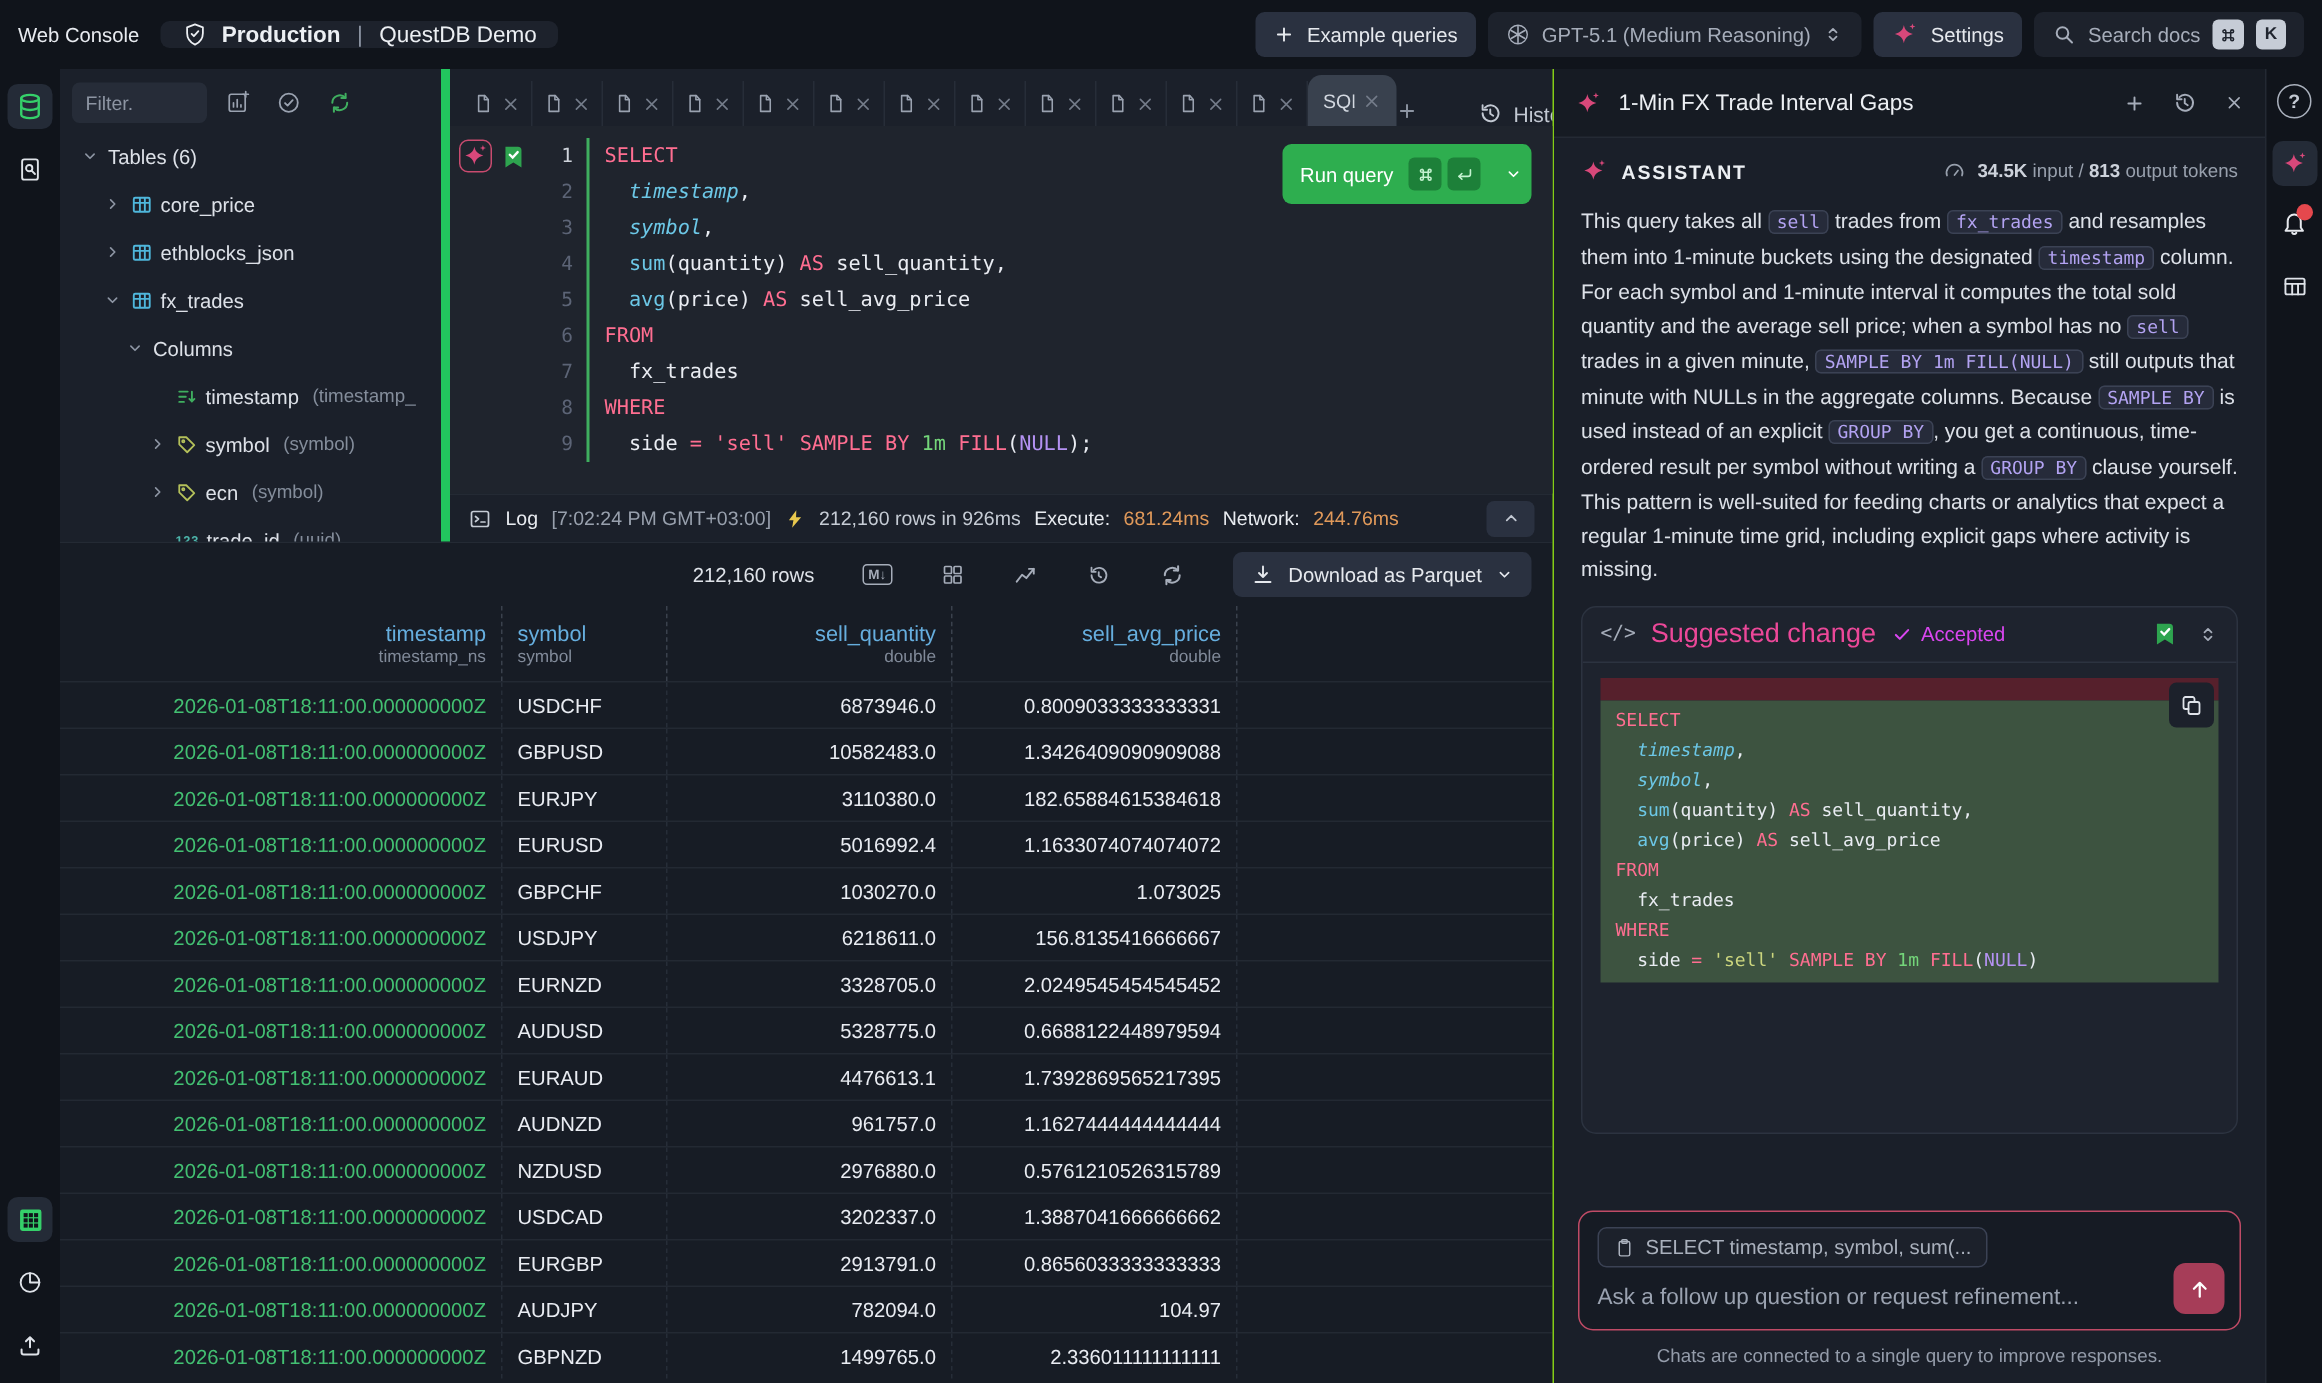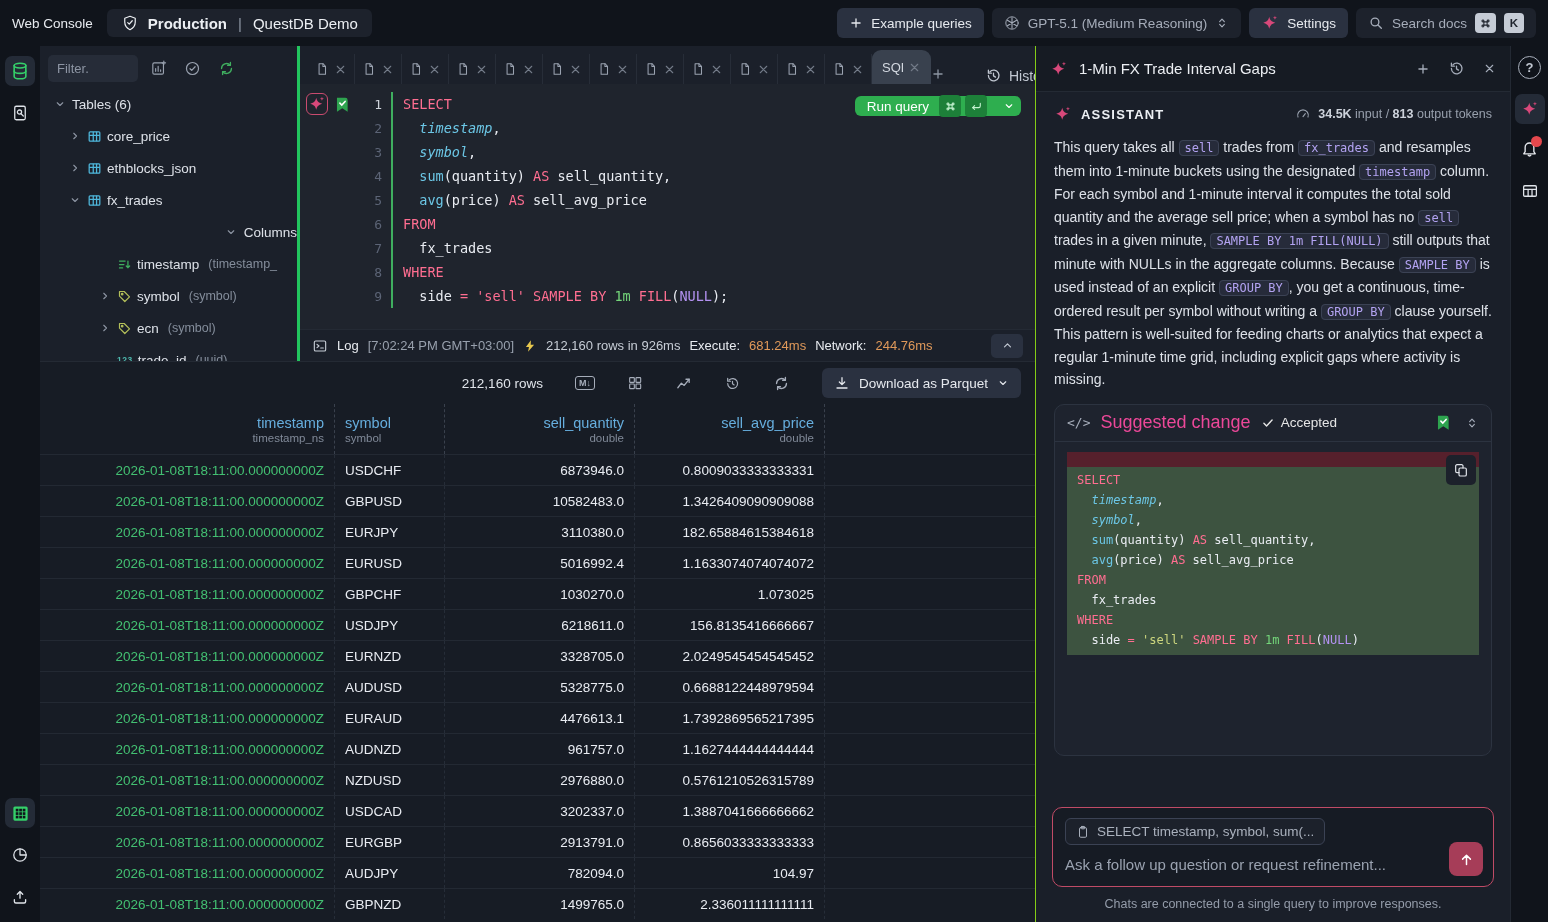--- a/index.html
+++ b/index.html
@@ -5,42 +5,42 @@
   *{box-sizing:border-box;margin:0;padding:0}
   html,body{width:1548px;height:922px;overflow:hidden;background:#171c25;color:#dfe3e9;
     font-family:"Liberation Sans",sans-serif;font-size:13px}
   .ico{display:inline-flex;align-items:center;justify-content:center;line-height:0}
   .ico svg{display:block}
   .app{display:flex;flex-direction:column;height:100%}
 
   
   .topbar{flex:0 0 46px;background:#10141b;display:flex;align-items:center;gap:14px;padding:0 12px}
   .wc-title{font-size:13.5px;color:#e8ebf0}
-  .env-pill{background:#1d222c;border-radius:6px;height:28px;display:flex;align-items:center;gap:9px;padding:0 14px;font-size:15px;color:#eceff3}
+  .env-pill{background:#1d222c;border-radius:6px;height:18px;display:flex;align-items:center;gap:9px;padding:0 14px;font-size:15px;color:#eceff3}
   .env-pill .sep{color:#8d95a3;margin:0 2px}
   .env-name{font-weight:700}
   .tb-right{margin-left:auto;display:flex;align-items:center;gap:8px}
   .btn{height:30px;border-radius:6px;display:flex;align-items:center;gap:8px;padding:0 12px;background:#2a3140;font-size:13.5px;color:#e6e9ee;cursor:pointer}
   .btn.ghost{background:#1d222c;color:#a6adba}
   .kbd{background:#c6ccd6;color:#20252f;border-radius:4px;min-width:20px;height:20px;display:inline-flex;align-items:center;justify-content:center;padding:0 4px;font-size:11.5px;font-weight:700}
   .kbd .ico svg{stroke:#20252f}
 
   
   .shell{flex:1;display:flex;min-height:0}
   .rail{background:#10141b;display:flex;flex-direction:column;align-items:center}
   .rail-left{width:40px;padding:10px 0;gap:12px}
   .rail-right{width:38px;border-left:1px solid #232933;padding:10px 0;gap:15px}
   .rail .spacer{flex:1}
   .rail-btn{width:30px;height:30px;border-radius:7px;display:grid;place-items:center;cursor:pointer}
   .rail-btn.active{background:#242b37}
   .main{width:995px;display:flex;flex-direction:column;min-width:0}
   .upper{height:316px;display:flex;border-bottom:1px solid #242a34}
 
   
-  .sidebar{width:260px;background:#1b202a;border-right:3px solid #22c55e;overflow:hidden;display:flex;flex-direction:column}
+  .sidebar{width:260px;background:#1b202a;border-right:6px solid #22c55e;overflow:hidden;display:flex;flex-direction:column}
   .sb-tools{display:flex;align-items:center;gap:6px;padding:9px 8px 6px 8px}
   .filter{width:90px;height:27px;background:#262c38;border:none;border-radius:5px;color:#e8ebf0;padding:0 9px;font-size:13px;outline:none}
   .filter::placeholder{color:#8d95a3}
   .sb-ico{width:28px;height:26px;display:grid;place-items:center;color:#9aa2b0;cursor:pointer}
   .tree{flex:1}
   .trow2{height:32px;display:flex;align-items:center;gap:5px;font-size:13.5px;color:#dde1e8;cursor:pointer;white-space:nowrap}
   .trow2 .chev{width:15px;display:grid;place-items:center;color:#8d95a3}
   .trow2 .typ{color:#848d9b;font-size:12.5px;margin-left:4px}
   .t-123{font-size:8.5px;font-weight:700;color:#4db6ac;letter-spacing:.5px}
 
@@ -56,21 +56,21 @@
   .editor{flex:1;background:#1f242d;position:relative;padding-top:8px;overflow:hidden}
   .cl{display:flex;align-items:center;height:24px}
   .cl .g-ico{width:56px;display:flex;align-items:center;gap:5px;padding-left:6px}
   .cl .num{width:26px;text-align:right;color:#5c6476;font-family:"DejaVu Sans Mono",monospace;font-size:13px}
   .cl.active .num{color:#ced3db}
   .cl .bar{width:2px;align-self:stretch;background:#3fae5f;margin-left:9px}
   .cl .txt{font-family:"DejaVu Sans Mono",monospace;font-size:13.5px;white-space:pre;padding-left:10px}
   .sparkbox{width:22px;height:22px;border:1px solid #c94b6f;border-radius:6px;display:grid;place-items:center;cursor:pointer}
   .tk-k{color:#ff6e91}.tk-f{color:#6cc7e6}.tk-v{color:#6cc7e6;font-style:italic}
   .tk-p{color:#e9ecf2}.tk-n{color:#74d67a}.tk-t{color:#b492f2}.tk-s{color:#ccd67e}
-  .run{position:absolute;top:12px;right:14px;background:#2eae4f;border-radius:6px;height:20px;display:flex;align-items:center;color:#fff;font-size:13.5px;cursor:pointer}
+  .run{position:absolute;top:12px;right:14px;background:#2eae4f;border-radius:6px;height:40px;display:flex;align-items:center;color:#fff;font-size:13.5px;cursor:pointer}
   .run .lbl{padding:0 10px 0 12px}
   .run .kb{background:#1d8039;border-radius:4px;width:22px;height:22px;display:grid;place-items:center;color:#c4f2d0;margin-right:4px}
   .run .dd{width:26px;height:30px;display:grid;place-items:center;border-left:1px solid #27984300;margin-left:4px}
   .logbar{height:32px;background:#1b202a;border-top:1px solid #242a34;display:flex;align-items:center;gap:9px;padding:0 12px;font-size:13px;color:#c6ccd5}
   .logbar .lbl{color:#e8ebf0}
   .logbar .dim{color:#98a0ad}
   .logbar .orange{color:#e0995a}
   .collapse-btn{margin-left:auto;width:32px;height:24px;background:#2a3140;border-radius:5px;display:grid;place-items:center;color:#c2c8d2;cursor:pointer}
 
   
@@ -101,21 +101,21 @@
   .as-row{display:flex;align-items:center;gap:9px}
   .as-lbl{font-size:13px;font-weight:700;letter-spacing:1.2px;color:#eceff3}
   .tok-info{margin-left:auto;display:flex;align-items:center;gap:7px;color:#98a0ad;font-size:12.5px}
   .tok-info b{color:#cdd2db;font-weight:700}
   .msg{font-size:14px;line-height:22.5px;color:#dde1e8}
   .chip{font-family:"DejaVu Sans Mono",monospace;font-size:12px;color:#b3a3f2;background:#262b3a;border:1px solid #3b4254;border-radius:4px;padding:0 5px;white-space:nowrap}
   .sc-card{border:1px solid #2c3340;border-radius:10px;background:#1e232e;height:352px;overflow:hidden}
   .sc-head{height:37px;display:flex;align-items:center;gap:10px;padding:0 12px;border-bottom:1px solid #2c3340}
   .code-tag{font-family:"DejaVu Sans Mono",monospace;color:#a6adba;font-size:13px}
   .sc-title{font-size:18px;color:#ec4899}
-  .accepted{display:flex;align-items:center;gap:6px;color:#e5e5e5;font-size:13.5px}
+  .accepted{display:flex;align-items:center;gap:6px;color:#d946ef;font-size:13.5px}
   .sc-right{margin-left:auto;display:flex;align-items:center;gap:12px}
   .sc-diff{margin:10px 12px;position:relative;font-family:"DejaVu Sans Mono",monospace;font-size:12px;line-height:20px}
   .del-line{height:15px;background:#56202c}
   .add-block{background:#3d5340;padding:3px 0 5px 10px}
   .dl{white-space:pre;height:20px}
   .copy-btn{position:absolute;top:3px;right:3px;width:30px;height:30px;background:#1c212b;border-radius:5px;display:grid;place-items:center;color:#dfe3e9;cursor:pointer}
   .input-wrap{padding:8px 16px 0 16px}
   .input-box{border:1px solid #c04b66;border-radius:10px;background:#161b24;padding:10px 12px;position:relative;min-height:80px}
   .q-chip{display:inline-flex;align-items:center;gap:7px;border:1px solid #3b4254;border-radius:6px;padding:5px 10px;color:#aab1bd;font-size:13.5px;background:#1c212b;cursor:pointer}
   .ph{color:#9aa2b0;font-size:15px;margin-top:11px}
@@ -330,21 +330,21 @@
                   </svg>
                 </span>
                 <span class="ico">
                   <svg width="15" height="15" viewBox="0 0 24 24" fill="none" stroke="#4fb7dc" stroke-width="2">
                     <rect x="3.5" y="4.5" width="17" height="15" rx="1.5"></rect>
                     <path d="M3.5 10h17M10 4.5v15M15.3 4.5v15"></path>
                   </svg>
                 </span>
                 <span>fx_trades</span>
               </div>
-              <div class="trow2" style="padding-left: 42px; justify-content: flex-end;">
+              <div class="trow2" style="padding-left: 42px;">
                 <span class="chev">
                   <svg width="12" height="12" viewBox="0 0 24 24" fill="none" stroke="currentColor" stroke-width="2.2" stroke-linecap="round" stroke-linejoin="round">
                     <path d="M6.5 9.5L12 15l5.5-5.5"></path>
                   </svg>
                 </span>
                 <span>Columns</span>
               </div>
               <div class="trow2" style="padding-left: 57px;">
                 <span class="chev"></span>
                 <span class="ico">

